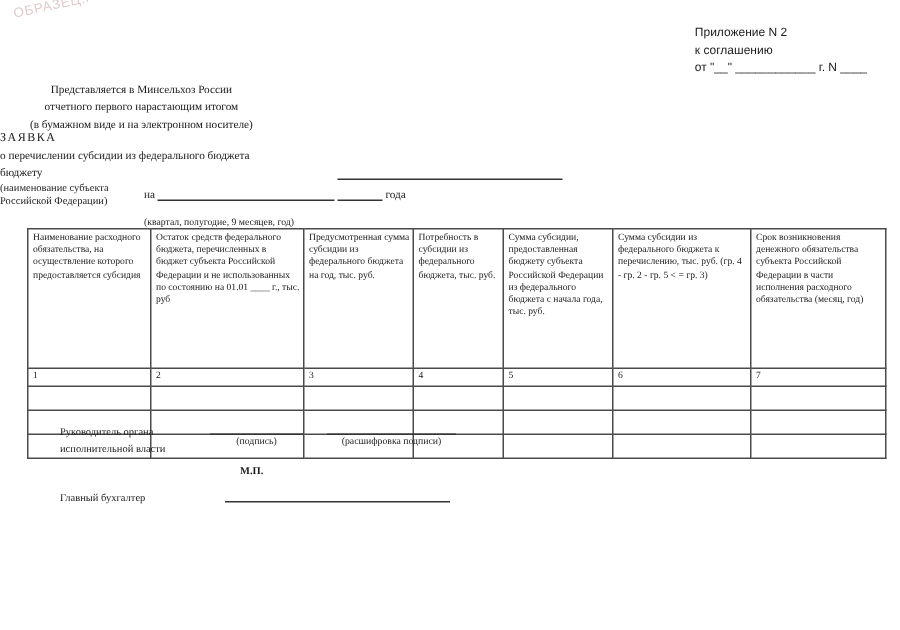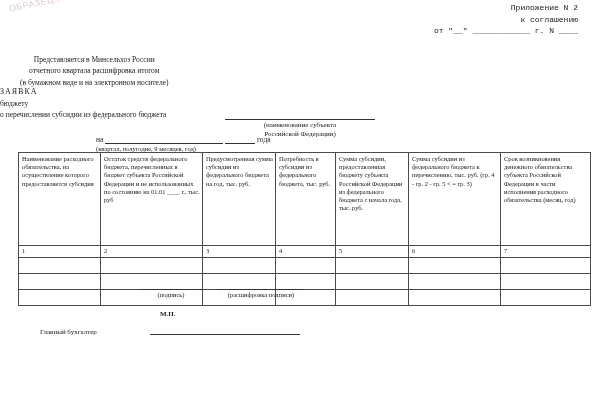--- a/index.html
+++ b/index.html
@@ -30,25 +30,25 @@
     color: #c8a0a0;
     opacity: 0.55;
     transform: rotate(-12deg);
     transform-origin: left top;
     letter-spacing: 0.5px;
     white-space: nowrap;
   }
   .appendix {
     position: absolute;
     right: 22px;
-    top: 2px;
-    text-align: right;
+    top: 16px;
+    text-align: left;
     font-size: 8px;
     line-height: 1.45;
-    font-family: Liberation Mono, monospace;
+    font-family: Liberation Sans, sans-serif;
   }
   .appendix .ln { white-space: nowrap; }
   .submit-block {
     position: absolute;
     left: 20px;
     top: 54px;
     font-size: 7.5px;
     line-height: 1.5;
     font-family: "Liberation Serif", serif;
     text-align: center;
@@ -77,28 +77,27 @@
     width: 150px;
     border-bottom: 1px solid #333;
     height: 9px;
     vertical-align: bottom;
   }
   .subject-caption {
     position: absolute;
     left: 0;
     right: 0;
     top: 121px;
-    text-align: center;
     font-size: 7px;
     line-height: 1.35;
   }
   .period-row {
     position: absolute;
     left: 96px;
-    top: 134px;
+    top: 124px;
     font-size: 7.5px;
     white-space: nowrap;
   }
   .period-rule {
     display: inline-block;
     width: 118px;
     border-bottom: 1px solid #333;
     height: 9px;
     vertical-align: bottom;
   }
@@ -202,28 +201,28 @@
   <div class="watermark">ОБРАЗЕЦ.РФ</div>
 
   <div class="appendix">
     <div class="ln">Приложение N 2</div>
     <div class="ln">к соглашению</div>
     <div class="ln">от "__" ____________ г. N ____</div>
   </div>
 
   <div class="submit-block">
     <div class="ln">Представляется в Минсельхоз России</div>
-    <div class="ln">отчетного квартала расшифровка итогом</div>
+    <div class="ln">отчетного первого нарастающим итогом</div>
     <div class="ln">(в бумажном виде и на электронном носителе)</div>
   </div>
 
   <div class="title-block">
     <div class="t1">ЗАЯВКА</div>
+    <div class="t2">о перечислении субсидии из федерального бюджета</div>
     <div class="t2">бюджету</div>
-    <div class="t2">о перечислении субсидии из федерального бюджета</div>
   </div>
 
   <div class="subject-line">
     <span class="subject-rule"></span>
   </div>
   <div class="subject-caption">
     <div>(наименование субъекта</div>
     <div>Российской Федерации)</div>
   </div>
 
@@ -287,20 +286,24 @@
         <td></td>
         <td></td>
         <td></td>
         <td></td>
         <td></td>
         <td></td>
       </tr>
     </tbody>
   </table>
 
+  <div class="sig-block">
+    <div>Руководитель органа</div>
+    <div>исполнительной власти</div>
+  </div>
   <div class="sig-rule-1"></div>
   <div class="sig-rule-2"></div>
   <div class="sig-cap-1">(подпись)</div>
   <div class="sig-cap-2">(расшифровка подписи)</div>
 
   <div class="mp">М.П.</div>
 
   <div class="accountant">Главный бухгалтер</div>
   <div class="acc-rule"></div>
 

